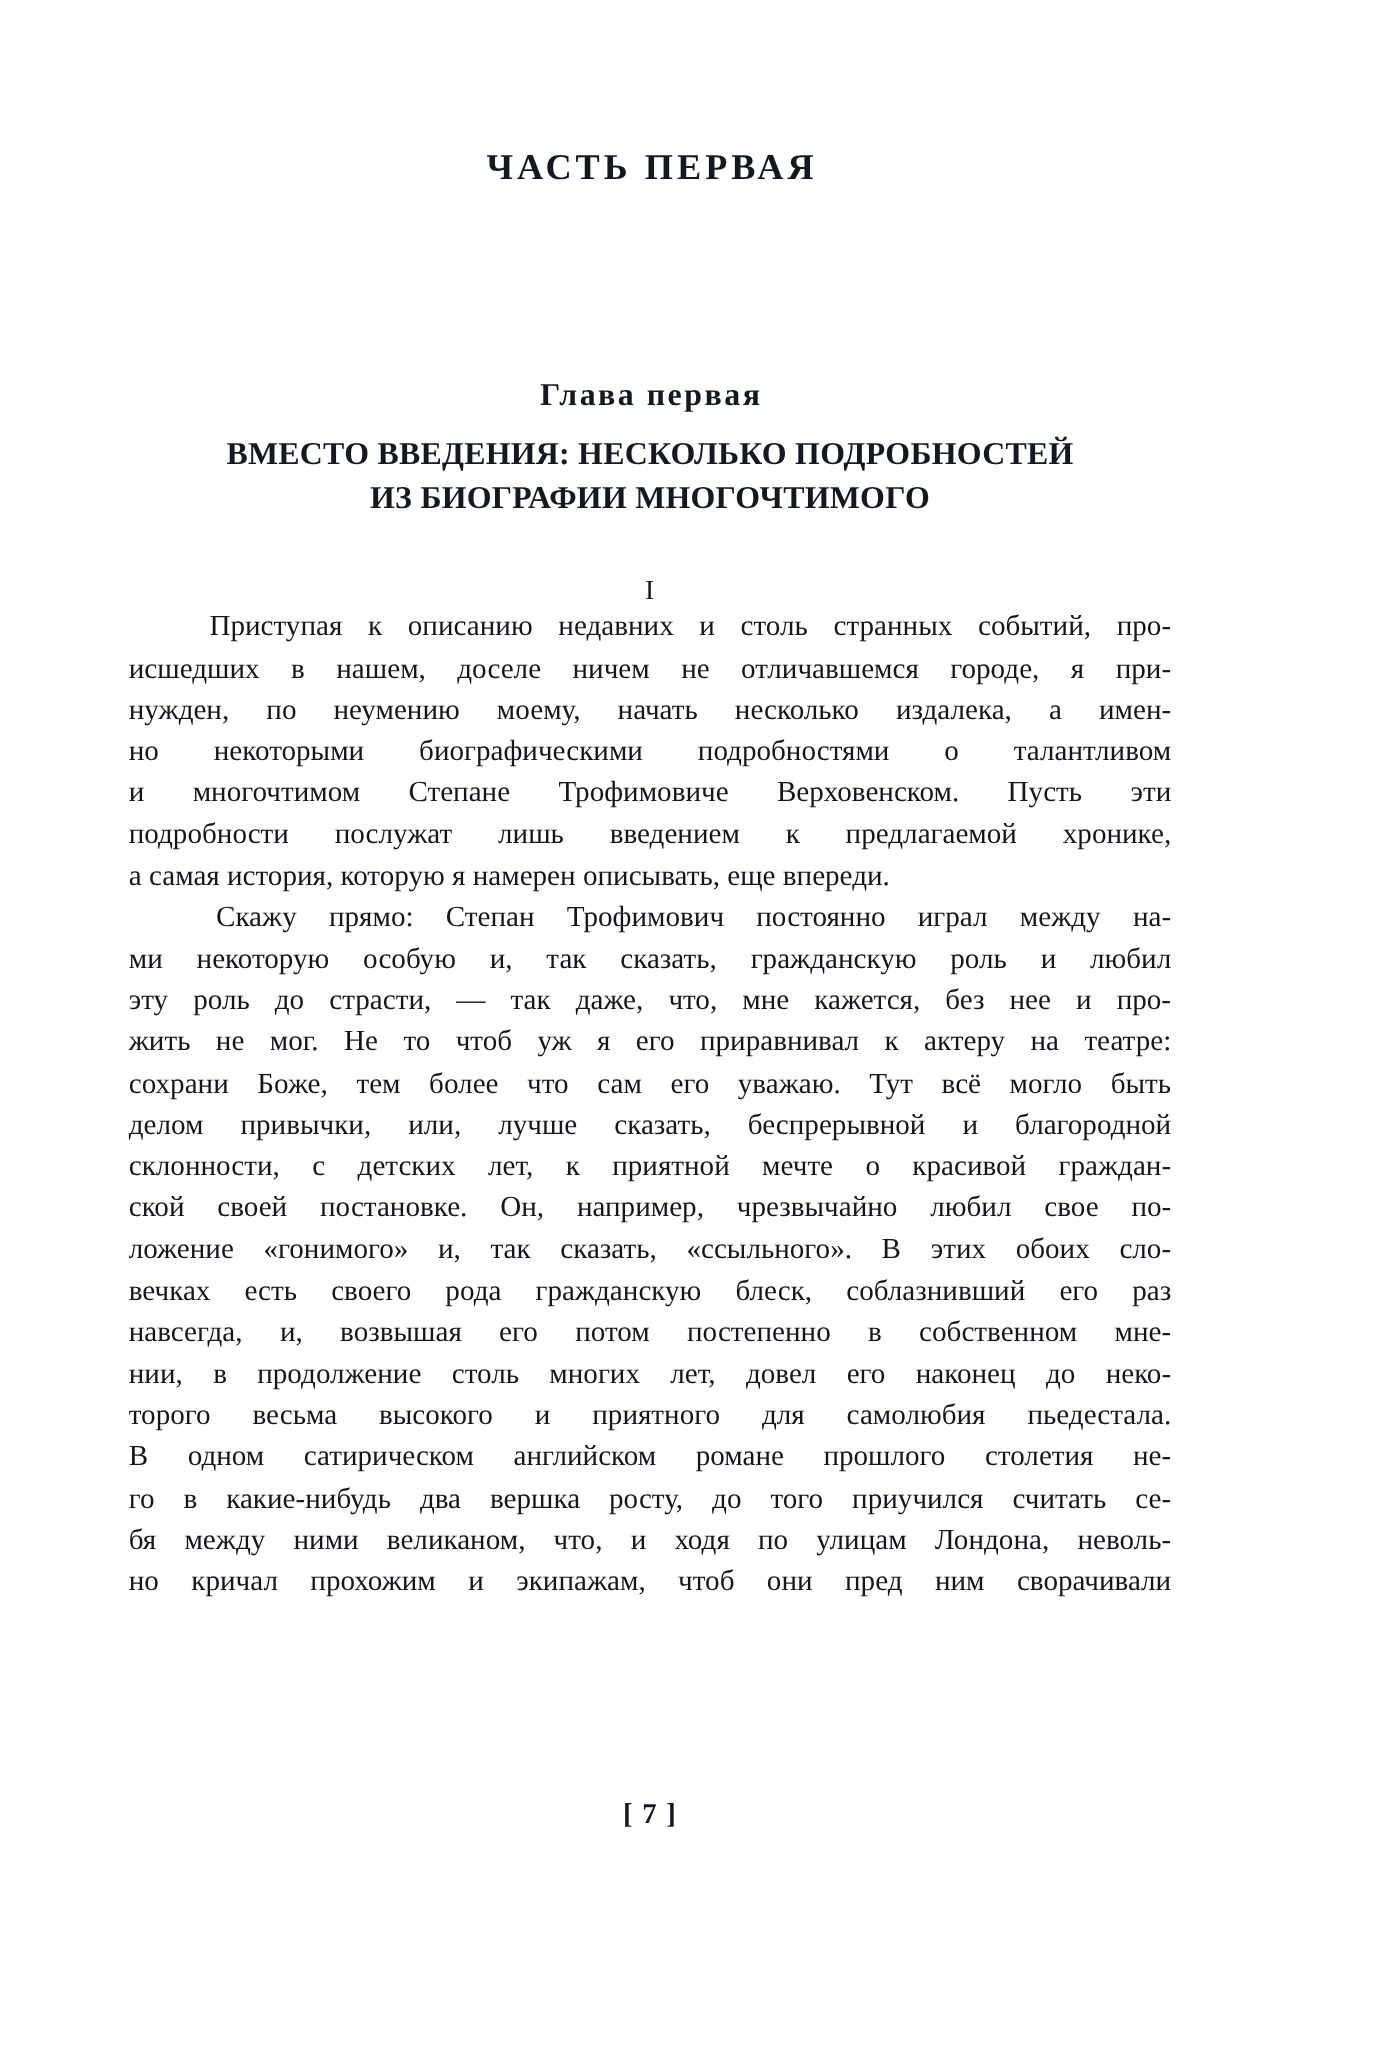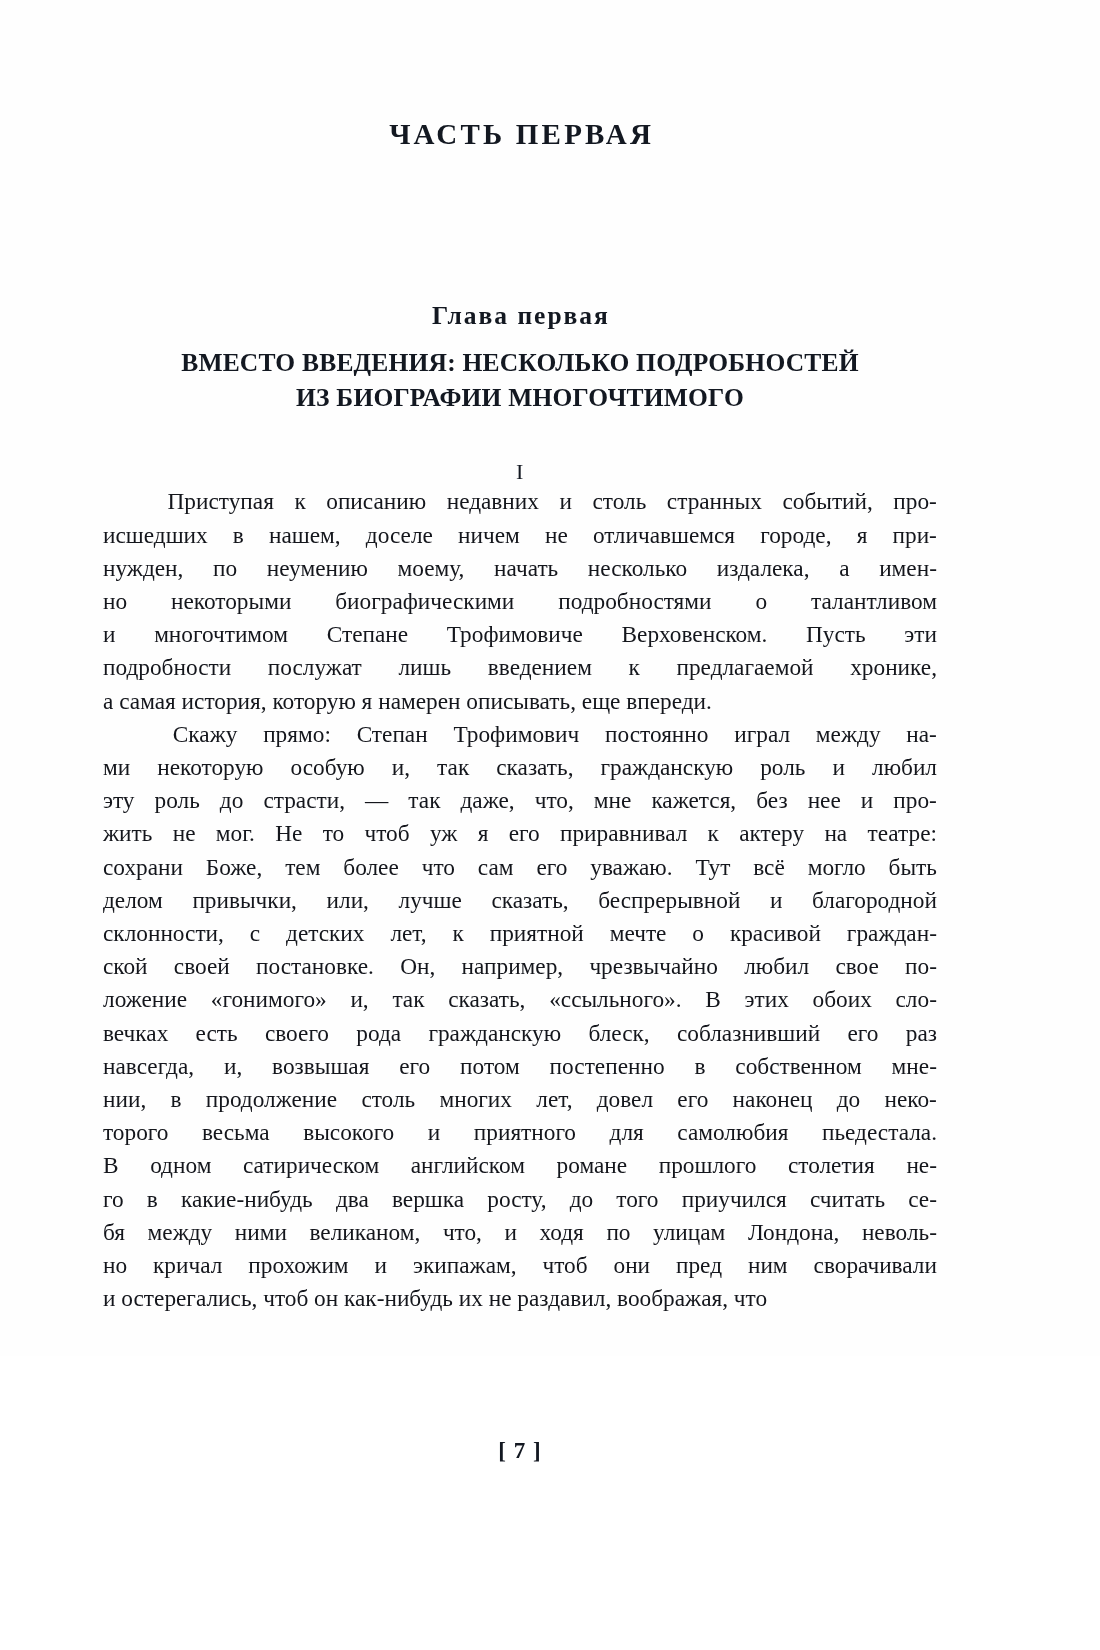--- a/index.html
+++ b/index.html
@@ -390,19 +390,18 @@
             <span>кричал</span>
             <span>прохожим</span>
             <span>и</span>
             <span>экипажам,</span>
             <span>чтоб</span>
             <span>они</span>
             <span>пред</span>
             <span>ним</span>
             <span>сворачивали</span>
           </span>
-          <span class="tline">и остерегались, чтоб он как-нибудь их не раздавил, воображая, что</span>
         </p>
     </div>
 
     <div class="folio">[ 7 ]</div>
   </div>
 </div>
 
 </body></html>

